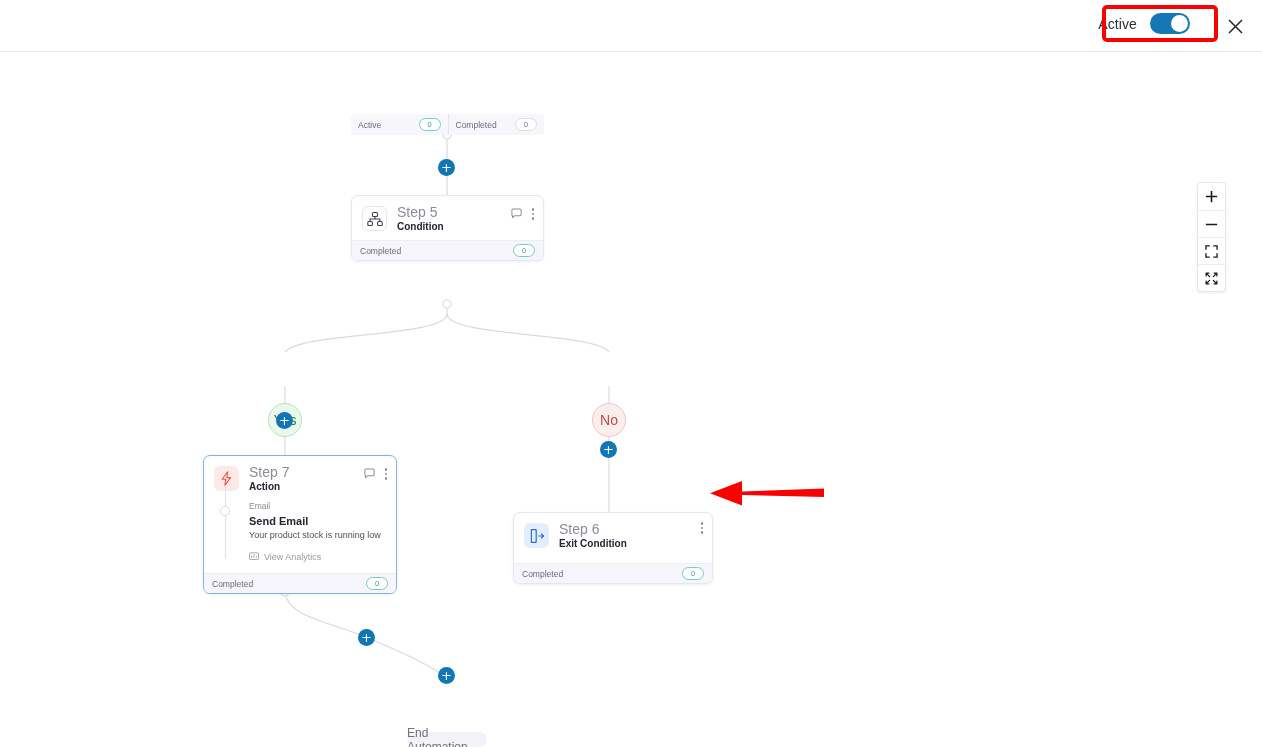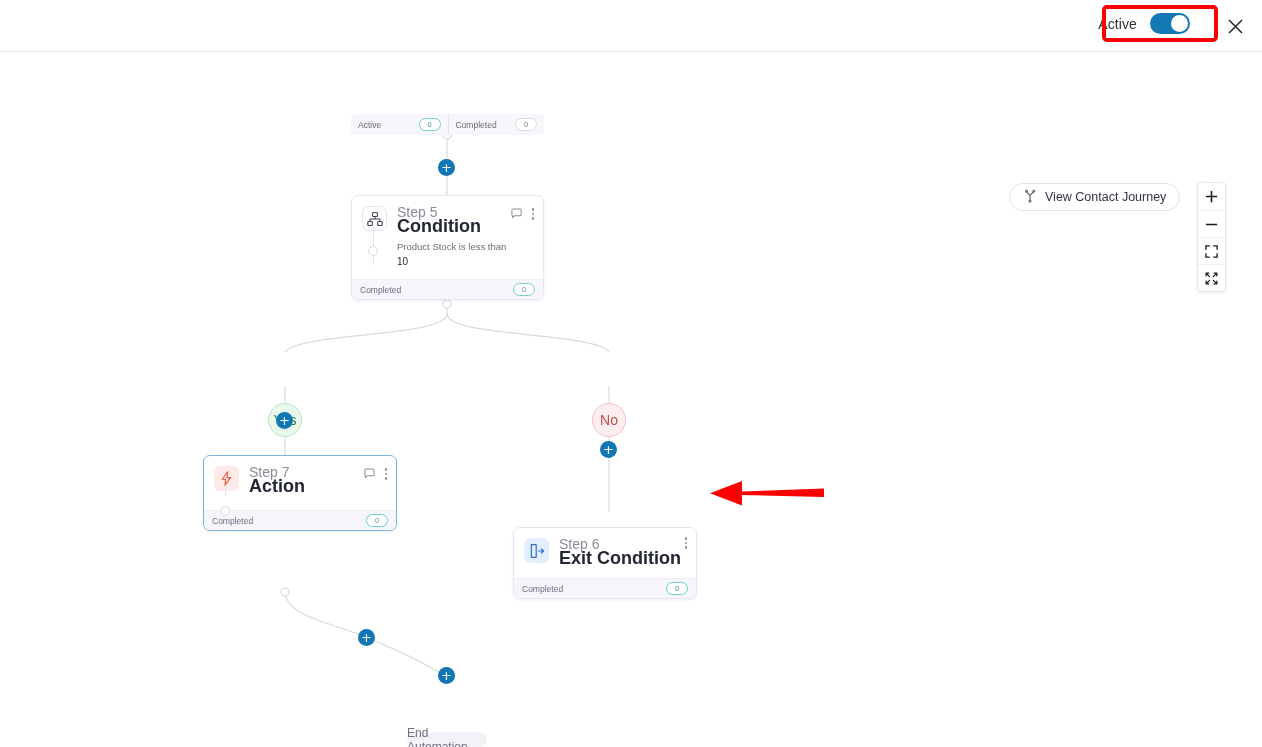--- a/index.html
+++ b/index.html
@@ -112,21 +112,21 @@
     border-radius: 6px;
     display: flex; align-items: center; justify-content: center;
     flex: 0 0 auto;
   }
   .node-icon.cond { border: 1px solid #e4e4ec; background: #fff; }
   .node-icon.action { background: #fde9e7; }
   .node-icon.exit { background: #e3eefd; }
 
   .head-text { margin-left: 10px; padding-top: 1px; }
   .step-label { font-size: 14px; color: #8b8b99; line-height: 11px; }
-  .node-title { font-size: 18px; color: #232733; font-weight: bold; line-height: 15px; margin-top: 1px; }
+  .node-title { font-size: 10px; color: #232733; font-weight: bold; line-height: 15px; margin-top: 1px; }
 
   .head-actions {
     position: absolute; right: 9px; top: 9px;
     display: flex; align-items: center; gap: 10px;
     color: #8c8c99;
   }
 
   .card-body { padding: 0 10px 10px 10px; position: relative; }
   .body-rail {
     position: absolute; left: 21px; top: -14px; bottom: 14px;
@@ -301,28 +301,20 @@
             <path d="M1 2.2 A1.2 1.2 0 0 1 2.2 1 H9.8 A1.2 1.2 0 0 1 11 2.2 V7.3 A1.2 1.2 0 0 1 9.8 8.5 H4 L1.6 10.4 V8.5 A1.2 1.2 0 0 1 1 7.3 Z" fill="none" stroke="#8c8c99" stroke-width="1.1"></path>
           </svg>
         </span>
         <span class="dots">
             <i></i>
             <i></i>
             <i></i>
           </span>
       </span>
     </div>
-    <div class="card-body">
-      <span class="body-rail"></span>
-      <span class="body-dot"></span>
-      <div class="body-inner">
-        <div class="cond-text">Product Stock is less than</div>
-        <div class="cond-value">10</div>
-      </div>
-    </div>
     <div class="card-foot">
       <span class="foot-label">Completed</span>
       <span class="badge teal">0</span>
     </div>
   </div>
 
   <div class="branch yes" style="left:268px; top:351px;">
     <span>Yes</span>
   </div>
   <div class="branch no" style="left:592px; top:351px;">
@@ -353,28 +345,42 @@
         <span class="dots">
             <i></i>
             <i></i>
             <i></i>
           </span>
       </span>
     </div>
     <div class="card-body">
       <span class="body-rail"></span>
       <span class="body-dot"></span>
+      <div class="body-inner">
+        <div class="sub-label">Email</div>
+        <div class="sub-title">Send Email</div>
+        <div class="sub-desc">Your product stock is running low</div>
+        <div class="analytics-row">
+          <span>
+            <svg width="10" height="10" viewBox="0 0 12 12" aria-hidden="true">
+              <rect x="0.6" y="2.2" width="10.8" height="8" rx="1" fill="none" stroke="#9a9aa6" stroke-width="1"></rect>
+              <path d="M3 8.2 V5.6 M6 8.2 V3.9 M9 8.2 V6.6" stroke="#9a9aa6" stroke-width="1.1" fill="none"></path>
+            </svg>
+          </span>
+          <span>View Analytics</span>
+        </div>
+      </div>
     </div>
     <div class="card-foot">
       <span class="foot-label">Completed</span>
       <span class="badge teal">0</span>
     </div>
   </div>
 
-  <div class="card" style="left:513px; top:460px; width:184px;margin-top:15px;">
+  <div class="card" style="left:513px; top:460px; width:200px;">
     <div class="card-head">
       <span class="node-icon exit">
         <svg width="16" height="16" viewBox="0 0 16 16" aria-hidden="true">
           <path d="M7.2 1.6 H2.4 V14.4 H7.2" fill="none" stroke="#2f6fc4" stroke-width="1.2"></path>
           <path d="M7.2 1.6 L7.2 14.4" fill="none" stroke="#2f6fc4" stroke-width="1.2"></path>
           <path d="M9.2 8 H14.2 M12.1 5.6 L14.6 8 L12.1 10.4" fill="none" stroke="#2f6fc4" stroke-width="1.2" stroke-linejoin="round"></path>
         </svg>
       </span>
       <span class="head-text">
         <span class="step-label" style="display:block;">Step 6</span>
@@ -402,31 +408,20 @@
   <div class="end-pill">
     <span>End Automation</span>
   </div>
 
   <div class="red-arrow">
     <svg width="122" height="34" viewBox="0 0 122 34" aria-hidden="true">
       <path d="M118 12.5 L36 15.5 L36 5 L4 17.3 L36 29.5 L36 19 L118 21 Z" fill="#fb0000"></path>
     </svg>
   </div>
 
-  <div class="journey-btn">
-    <span>
-      <svg width="14" height="14" viewBox="0 0 16 16" aria-hidden="true">
-        <path d="M4 3.2 L8 7.4 L8 13.4 M12 3.2 L8.6 6.8" fill="none" stroke="#4a4f5c" stroke-width="1.2" stroke-linecap="round"></path>
-        <circle cx="4" cy="2.4" r="1.2" fill="none" stroke="#4a4f5c" stroke-width="1.1"></circle>
-        <circle cx="12.4" cy="2.4" r="1.2" fill="none" stroke="#4a4f5c" stroke-width="1.1"></circle>
-        <circle cx="8" cy="14" r="1.2" fill="none" stroke="#4a4f5c" stroke-width="1.1"></circle>
-      </svg>
-    </span>
-    <span>View Contact Journey</span>
-  </div>
 
   <div class="zoom-ctrls">
     <div class="zoom-btn">
       <svg width="15" height="15" viewBox="0 0 16 16" aria-hidden="true">
         <path d="M8 2 V14 M2 8 H14" stroke="#1a1a1a" stroke-width="1.7"></path>
       </svg>
     </div>
     <div class="zoom-btn">
       <svg width="15" height="15" viewBox="0 0 16 16" aria-hidden="true">
         <path d="M2 8 H14" stroke="#1a1a1a" stroke-width="1.7"></path>

